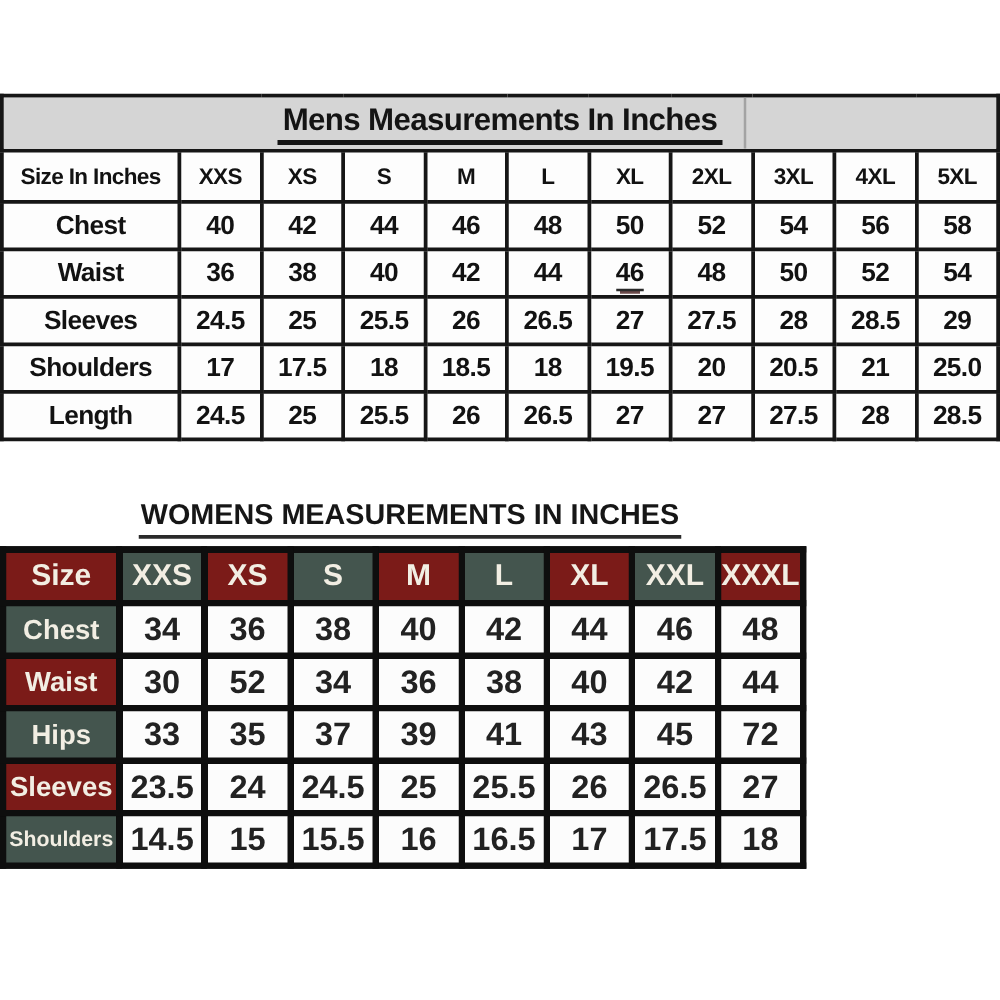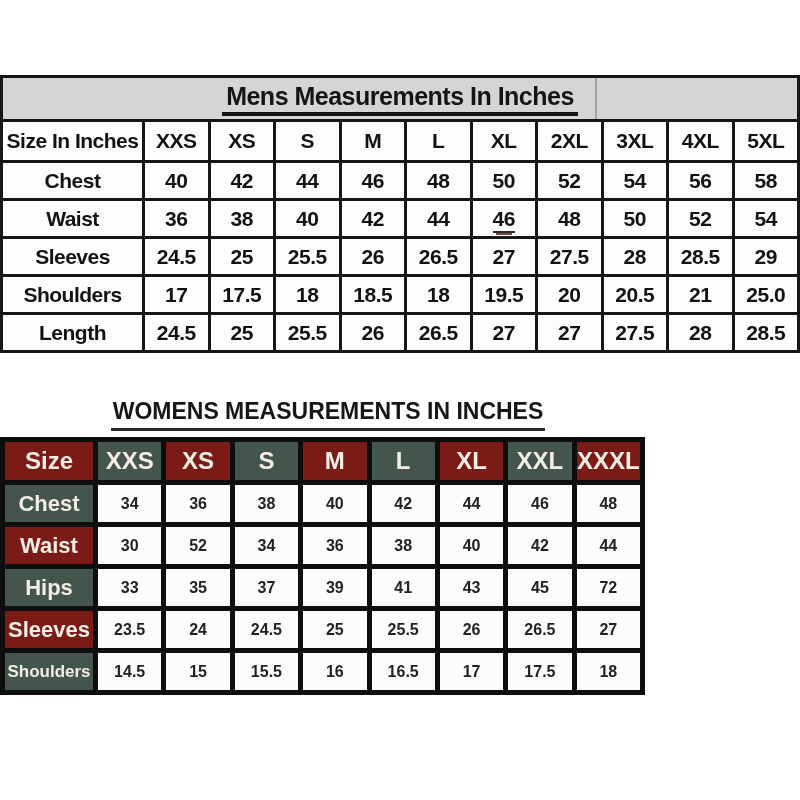--- a/index.html
+++ b/index.html
@@ -30,21 +30,21 @@
   .mens-title{
     display:inline-block;font-size:25px;font-weight:800;
     letter-spacing:-0.5px;color:#141414;
     border-bottom:4px solid #141414;padding:0 4px 1px 4px;
     font-stretch:condensed;
   }
   tr.mens-title-row th::after{
     content:"";position:absolute;top:0;bottom:0;left:74.6%;
     width:2px;background:#a3a3a3;
   }
-  table.mens thead tr.mens-header-row th{height:38px;font-size:21px;}
+  table.mens thead tr.mens-header-row th{height:38px;font-size:18px;}
   table.mens tbody td{height:35px;font-size:21px;font-weight:700;}
   table.mens tbody td.mens-label{font-size:21px;}
   .squiggle{
     border-bottom:2px solid #2a2a2a;
     box-shadow:0 5px 0 -3px #6b4a4a;
     padding-bottom:1px;
   }
 
   
   .womens-title-wrap{
@@ -64,21 +64,21 @@
   table.womens th, table.womens td{
     border:5px solid var(--grout);
     text-align:center;vertical-align:middle;
     padding:0;overflow:hidden;white-space:nowrap;
     font-weight:700;
   }
   table.womens thead th{height:38px;font-size:24px;color:#f2eee3;}
   table.womens tbody td{height:37px;}
   td.w-label{color:#f2eee3;font-size:22px;font-weight:700;}
   td.w-label.long{font-size:17px;}
-  td.w-data{background:#fcfcfc;color:#222222;font-size:16px;}
+  td.w-data{background:#fcfcfc;color:#222222;font-size:26px;}
   .bg-maroon{background:var(--maroon);}
   .bg-green{background:var(--green);}
 </style>
 </head>
 <body>
 
 <div class="canvas">
 
   <section class="mens-section">
     <table class="mens">

